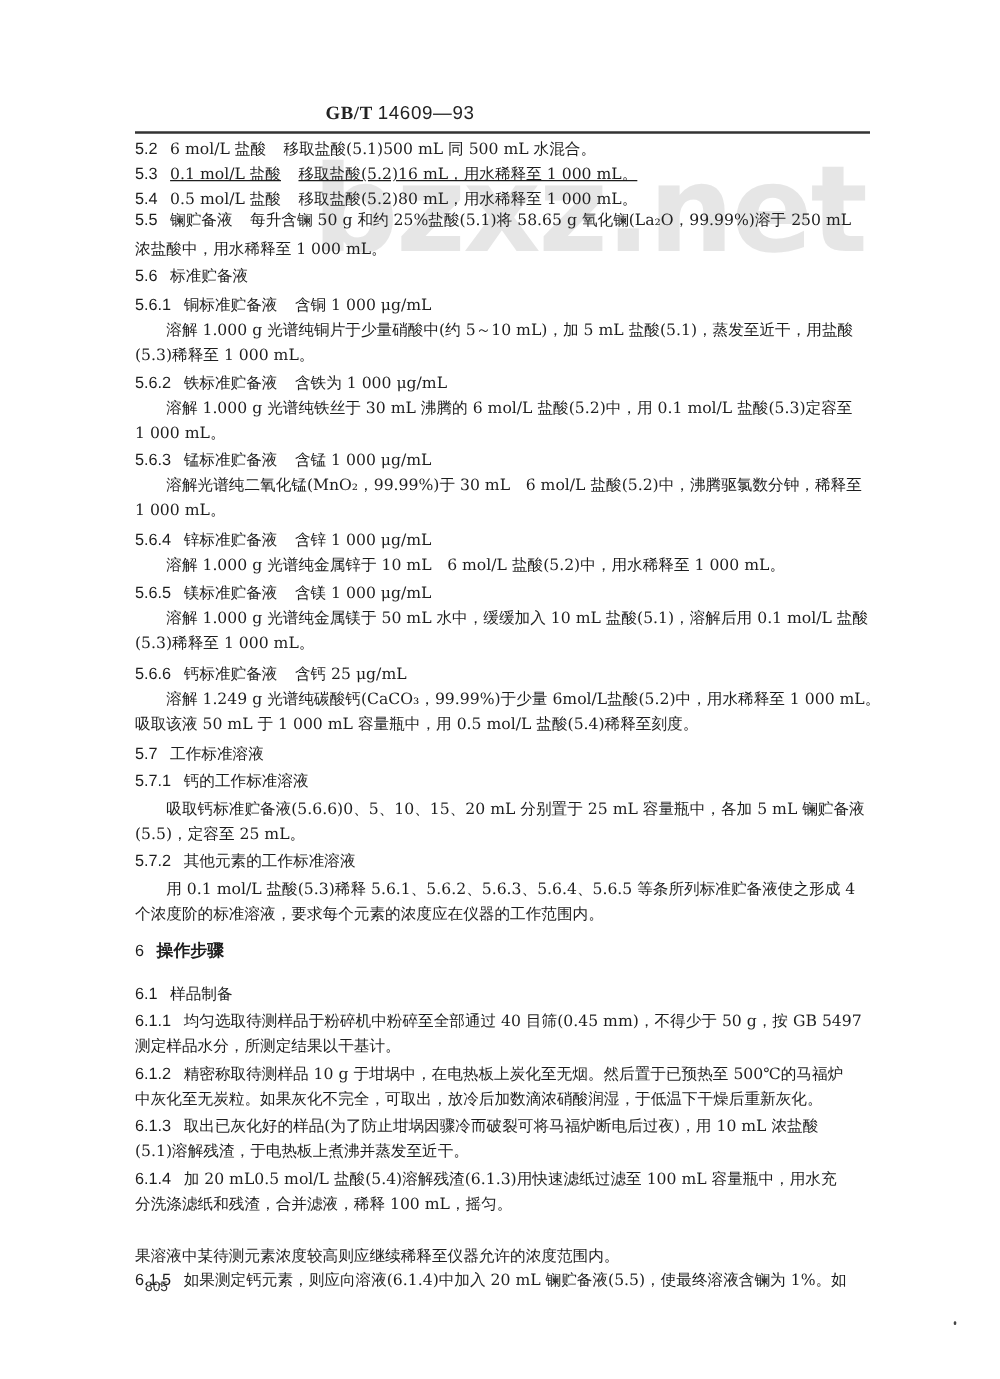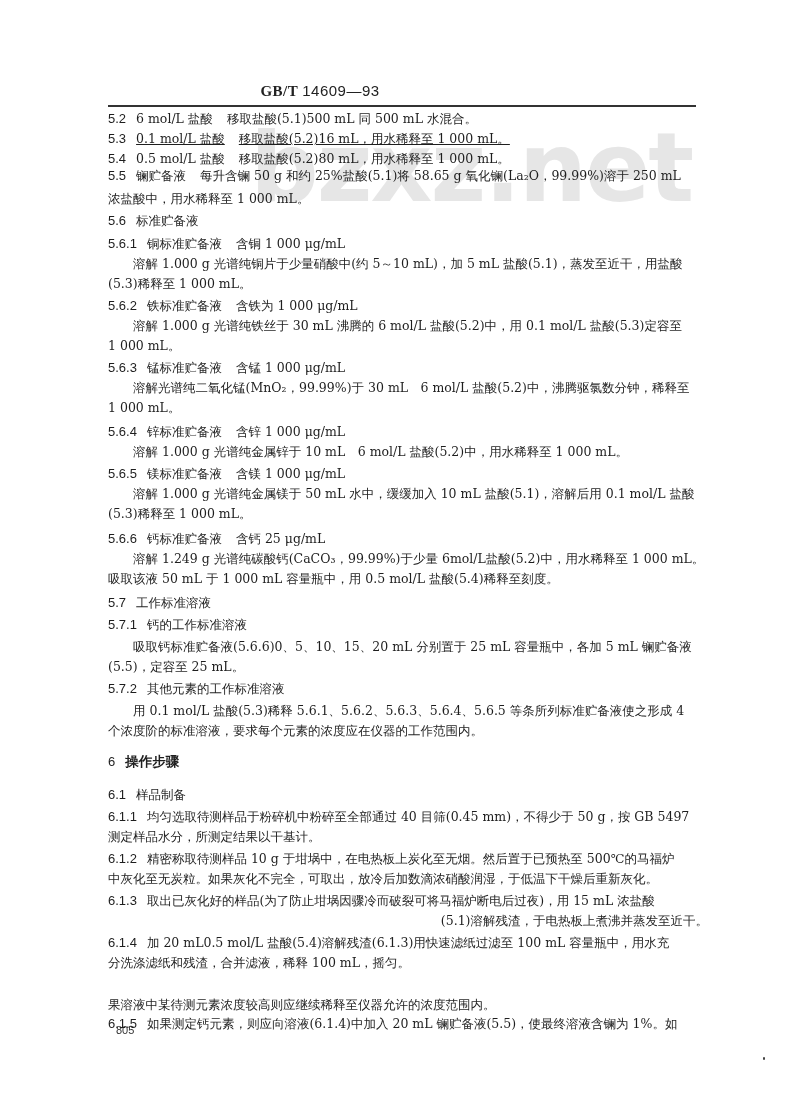--- a/index.html
+++ b/index.html
@@ -144,22 +144,22 @@
       <div class="line" style="top: 658px;"><span class="clause-text">(5.5)，定容至 25 mL。</span></div>
       <div class="line" style="top: 680px;"><span class="clause-no">5.7.2</span><span class="clause-title">其他元素的工作标准溶液</span></div>
       <div class="line indent" style="top: 702px;"><span class="clause-text">用 0.1 mol/L 盐酸(5.3)稀释 5.6.1、5.6.2、5.6.3、5.6.4、5.6.5 等条所列标准贮备液使之形成 4</span></div>
       <div class="line" style="top: 722px;"><span class="clause-text">个浓度阶的标准溶液，要求每个元素的浓度应在仪器的工作范围内。</span></div>
       <div class="line section-heading" style="top: 752px;"><span class="clause-no">6</span><span class="clause-title">操作步骤</span></div>
       <div class="line" style="top: 786px;"><span class="clause-no">6.1</span><span class="clause-title">样品制备</span></div>
       <div class="line" style="top: 808px;"><span class="clause-no">6.1.1</span><span class="clause-text">均匀选取待测样品于粉碎机中粉碎至全部通过 40 目筛(0.45 mm)，不得少于 50 g，按 GB 5497</span></div>
       <div class="line" style="top: 828px;"><span class="clause-text">测定样品水分，所测定结果以干基计。</span></div>
       <div class="line" style="top: 850px;"><span class="clause-no">6.1.2</span><span class="clause-text">精密称取待测样品 10 g 于坩埚中，在电热板上炭化至无烟。然后置于已预热至 500℃的马福炉</span></div>
       <div class="line" style="top: 870px;"><span class="clause-text">中灰化至无炭粒。如果灰化不完全，可取出，放冷后加数滴浓硝酸润湿，于低温下干燥后重新灰化。</span></div>
-      <div class="line" style="top: 892px;"><span class="clause-no">6.1.3</span><span class="clause-text">取出已灰化好的样品(为了防止坩埚因骤冷而破裂可将马福炉断电后过夜)，用 15 mL 浓盐酸</span></div>
-      <div class="line" style="top: 912px; text-align: right;"><span class="clause-text">(5.1)溶解残渣，于电热板上煮沸并蒸发至近干。</span></div>
+      <div class="line" style="top: 892px;"><span class="clause-no">6.1.3</span><span class="clause-text">取出已灰化好的样品(为了防止坩埚因骤冷而破裂可将马福炉断电后过夜)，用 10 mL 浓盐酸</span></div>
+      <div class="line" style="top: 912px;"><span class="clause-text">(5.1)溶解残渣，于电热板上煮沸并蒸发至近干。</span></div>
       <div class="line" style="top: 934px;"><span class="clause-no">6.1.4</span><span class="clause-text">加 20 mL0.5 mol/L 盐酸(5.4)溶解残渣(6.1.3)用快速滤纸过滤至 100 mL 容量瓶中，用水充</span></div>
       <div class="line" style="top: 954px;"><span class="clause-text">分洗涤滤纸和残渣，合并滤液，稀释 100 mL，摇匀。</span></div>
       <div class="line" style="top: 976px; margin-top: 39px;"><span class="clause-no">6.1.5</span><span class="clause-text">如果测定钙元素，则应向溶液(6.1.4)中加入 20 mL 镧贮备液(5.5)，使最终溶液含镧为 1%。如</span></div>
       <div class="line" style="top: 996px;"><span class="clause-text">果溶液中某待测元素浓度较高则应继续稀释至仪器允许的浓度范围内。</span></div>
     </div>
 
   <div class="page-number">805</div>
 
   <div class="speck" style="left:763px; top:1057px;"></div>
 </div>

